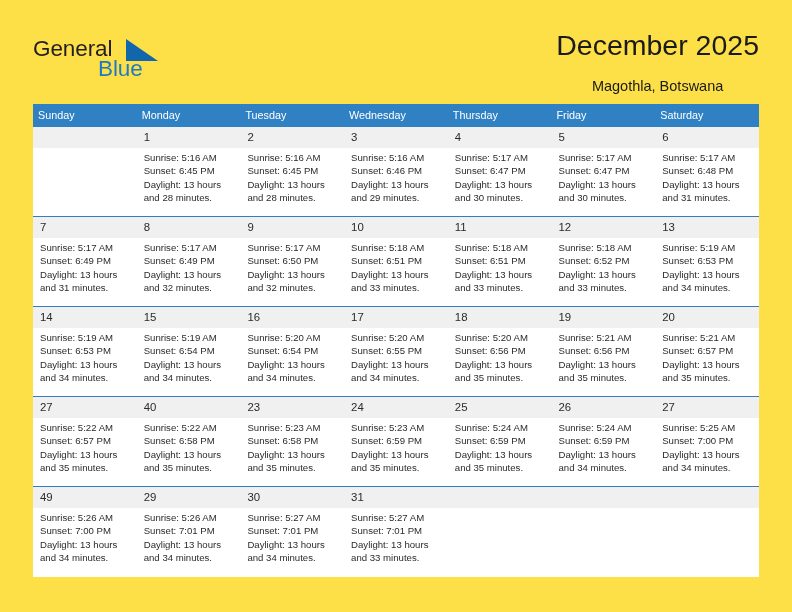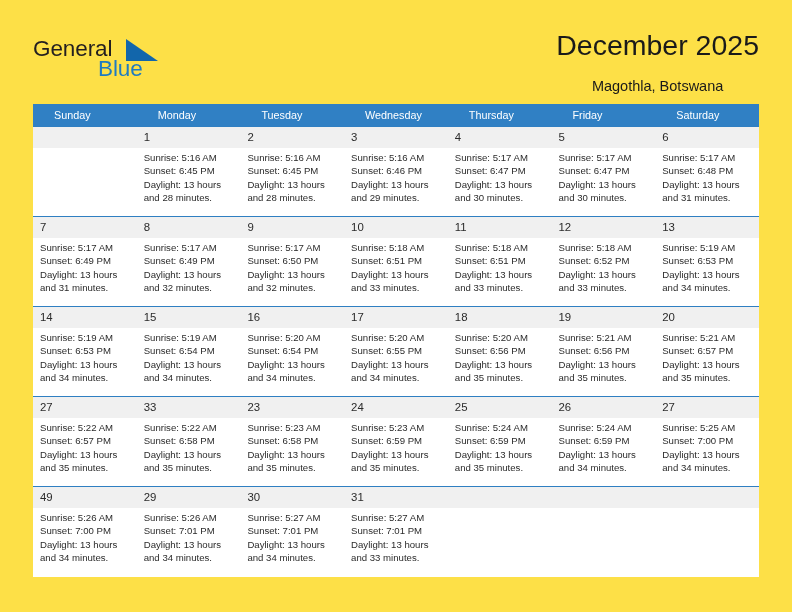--- a/index.html
+++ b/index.html
@@ -78,21 +78,21 @@
     width: 726px;
     border-collapse: collapse;
     table-layout: fixed;
   }
   .cal th {
     background: #3080c4;
     color: #ffffff;
     font-size: 10.8px;
     font-weight: normal;
     text-align: left;
-    padding: 5px 0 5px 21px;
+    padding: 5px 0 5px 5px;
     height: 21px;
     line-height: 12px;
   }
   .cal td {
     vertical-align: top;
     padding: 0;
     height: 90px;
     border-top: 1.6px solid #2f7fc2;
     background: #ffffff;
   }
@@ -342,21 +342,21 @@
           <td>
             <span class="daynum">27</span>
             <div class="info">
               <div>Sunrise: 5:22 AM</div>
               <div>Sunset: 6:57 PM</div>
               <div>Daylight: 13 hours</div>
               <div>and 35 minutes.</div>
             </div>
           </td>
           <td>
-            <span class="daynum">33</span>
+            <span class="daynum">40</span>
             <div class="info">
               <div>Sunrise: 5:22 AM</div>
               <div>Sunset: 6:58 PM</div>
               <div>Daylight: 13 hours</div>
               <div>and 35 minutes.</div>
             </div>
           </td>
           <td>
             <span class="daynum">23</span>
             <div class="info">

